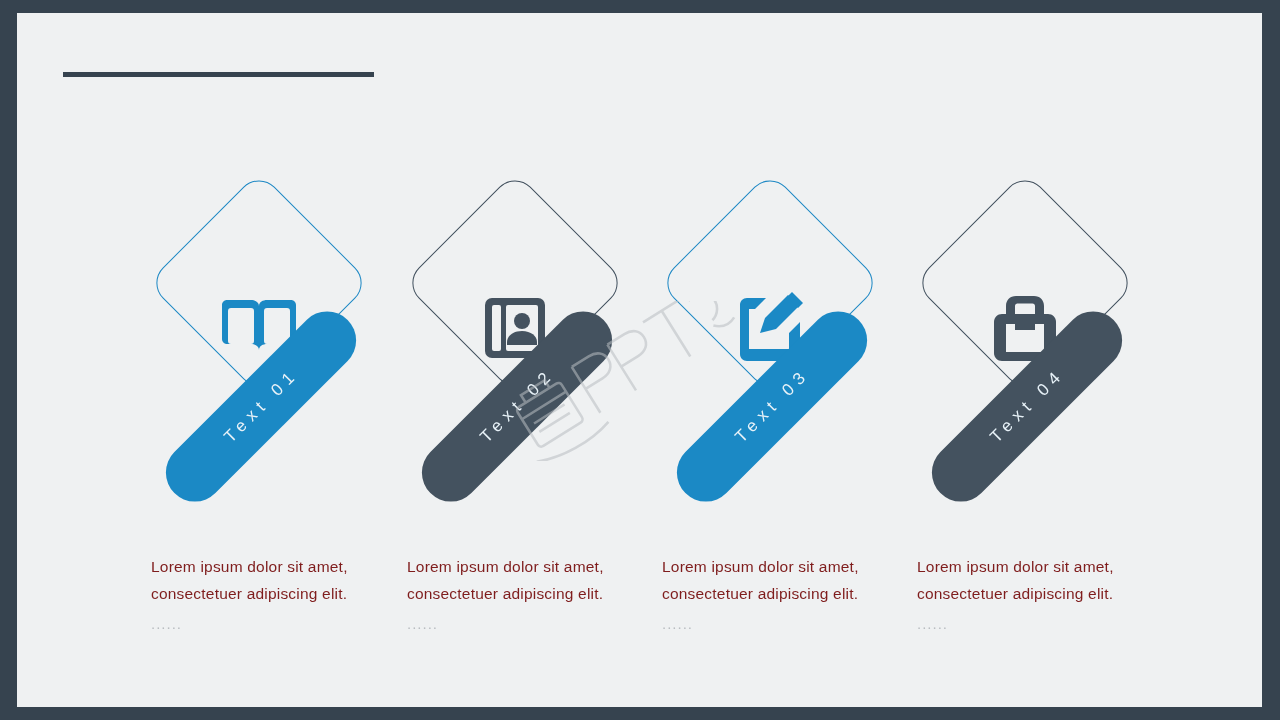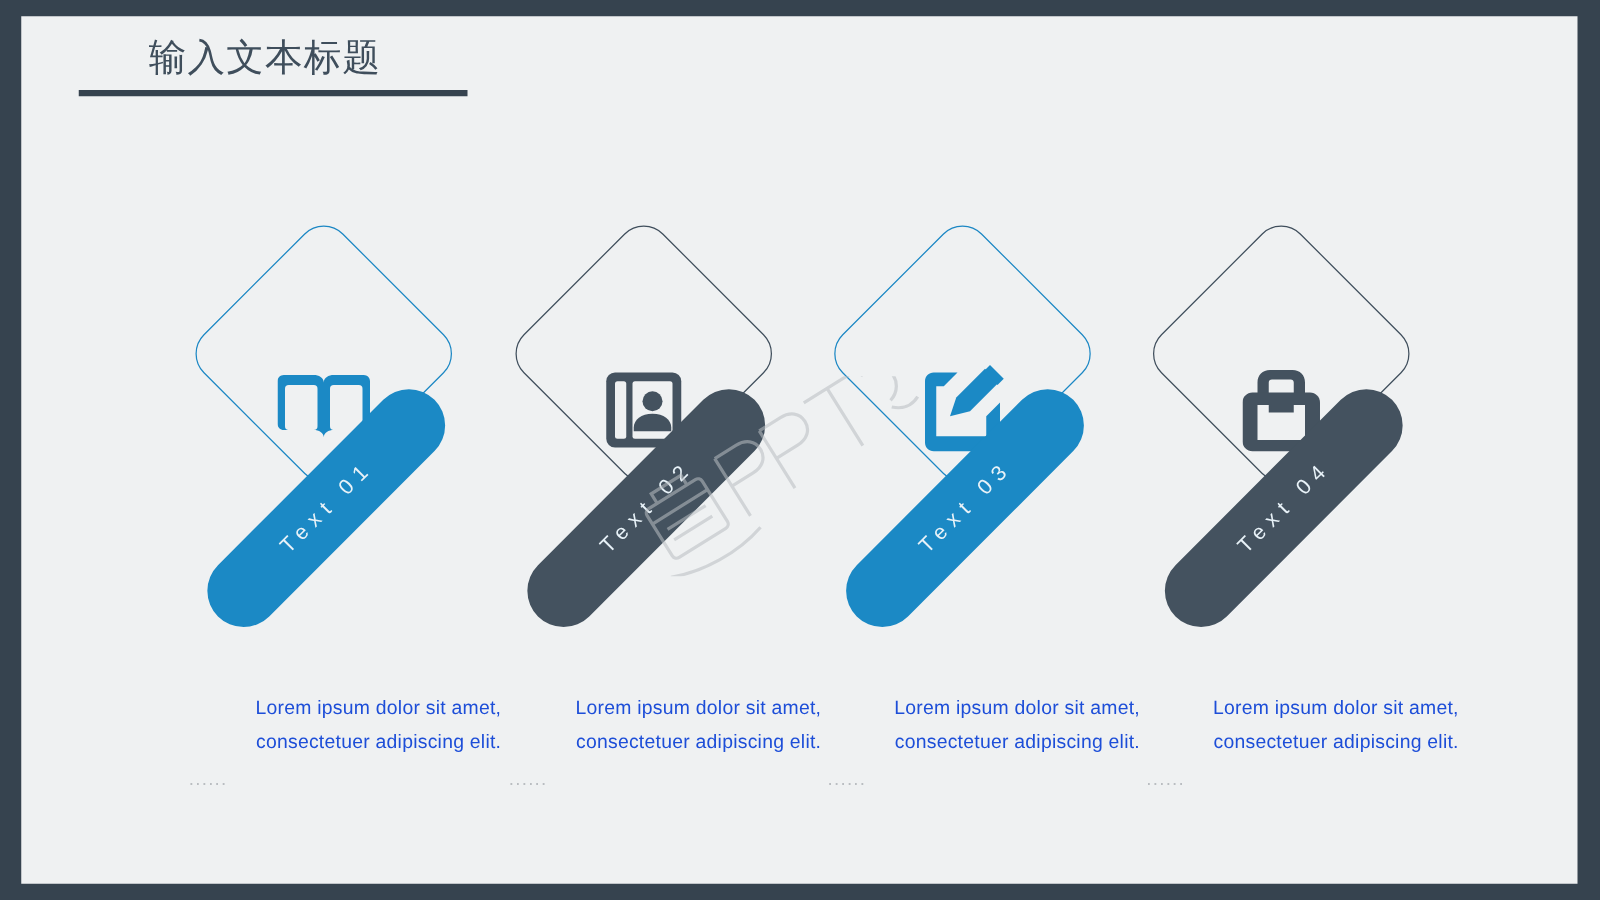--- a/index.html
+++ b/index.html
@@ -125,23 +125,22 @@
   
   .body-copy {
     position: absolute;
     left: 32px;
     top: 540px;
     width: 250px;
   }
   .body-line {
     font-size: 15.5px;
     line-height: 27px;
-    color: #1d4ed8;
+    color: #7f1d1d;
     letter-spacing: 0.2px;
-    text-align: right;
   }
   .body-dots {
     font-size: 15px;
     line-height: 27px;
     color: #b9bdc1;
     margin-top: 3px;
     letter-spacing: 1px;
   }
 
   
@@ -155,21 +154,20 @@
     pointer-events: none;
   }
 </style>
 </head>
 <body>
 
 <div id="slide-frame">
   <div id="slide">
 
     <div id="title-block">
-      <div id="page-title">输入文本标题</div>
       <div id="title-underline"></div>
     </div>
 
     <div class="item item-0">
       <div class="diamond blue"></div>
       <div class="icon-wrap">
         <svg width="74" height="64" viewBox="0 0 74 64" aria-hidden="true">
           <path d="M5 4 h24 c4 0 8 2 8 6 v44 c0-4-4-6-8-6 H5 c-2.8 0-5-2.2-5-5 V9 c0-2.8 2.2-5 5-5 z
                    M69 4 H45 c-4 0-8 2-8 6 v44 c0-4 4-6 8-6 h24 c2.8 0 5-2.2 5-5 V9 c0-2.8-2.2-5-5-5 z" fill="#1b89c5"></path>
           <path d="M9 12 h20 c2 0 3 1 3 3 v30 c0 2-1 3-3 3 H9 c-2 0-3-1-3-3 V15 c0-2 1-3 3-3 z

